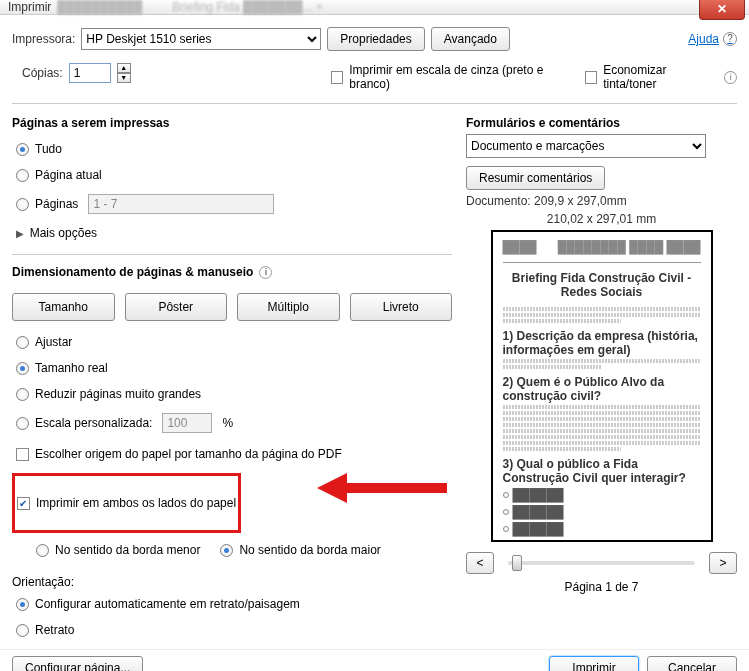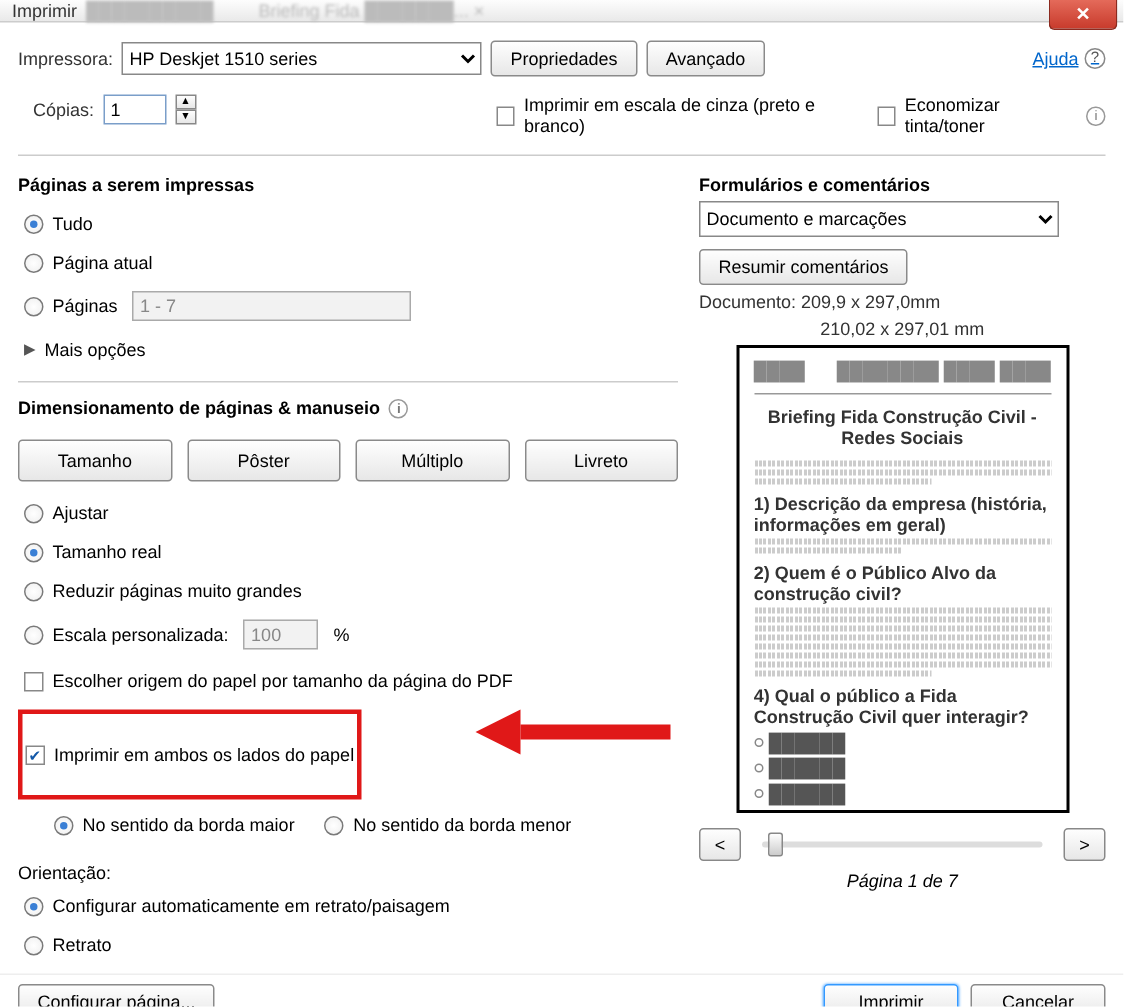--- a/index.html
+++ b/index.html
@@ -53,21 +53,21 @@
 .preview .pv-hr { border-top:1px solid #999; margin:4px 0 8px 0; }
 .preview .pv-title { text-align:center; font-weight:bold; color:#333; margin-bottom:8px; }
 .preview .pv-h { color:#333; font-weight:bold; margin:6px 0 2px 0; }
 .preview .pv-line { height:4px; background:repeating-linear-gradient(90deg,#999 0 2px, transparent 2px 3px); margin:2px 0; opacity:.5;}
 .preview .pv-opt { display:flex; align-items:center; gap:4px; margin:3px 0; }
 .preview .pv-radio { width:6px; height:6px; border:1px solid #888; border-radius:50%; }
 .navrow { display:flex; align-items:center; gap:8px; margin-top:10px; }
 .navrow .navbtn { width:28px; height:22px; border:1px solid #888; background:linear-gradient(#fefefe,#e7e7e7); border-radius:3px; text-align:center; line-height:20px; cursor:pointer;}
 .slider { flex:1; height:4px; background:#ddd; border-radius:2px; position:relative; margin:0 6px; }
 .slider .thumb { position:absolute; left:4px; top:-6px; width:10px; height:16px; background:linear-gradient(#fefefe,#ccc); border:1px solid #888; border-radius:2px; }
-.pagelabel { text-align:center; margin-top:6px;font-style:italic; }
+.pagelabel { text-align:center; margin-top:6px; }
 .footer { display:flex; align-items:center; padding: 6px 12px 10px 12px; gap:8px; border-top:1px solid #eee; }
 .footer .spacer { flex:1; }
 </style>
 </head>
 <body>
 
 <div class="window">
   <div class="titlebar">
     <span class="title">Imprimir</span>
     <span class="blurred">██████████</span>
@@ -178,26 +178,26 @@
             </label>
           </span>
           <div class="arrow">
             <div class="arrow-head"></div>
               <div class="arrow-line"></div>
           </div>
         </div>
 
         <div class="sub" style="margin-top:6px">
           <label class="radioline" style="margin:0">
+              <span class="radio"></span>
+              <span>No sentido da borda menor</span>
+            </label>
+          <label class="radioline" style="margin:0">
               <span class="radio on"></span>
               <span>No sentido da borda maior</span>
-            </label>
-          <label class="radioline" style="margin:0">
-              <span class="radio"></span>
-              <span>No sentido da borda menor</span>
             </label>
         </div>
 
         <div style="margin-top:14px">Orientação:</div>
         <label class="radioline">
             <span class="radio on"></span>
             <span>Configurar automaticamente em retrato/paisagem</span>
           </label>
         <label class="radioline">
             <span class="radio"></span>
@@ -227,21 +227,21 @@
             <div class="pv-line" style="width:50%"></div>
           <div class="pv-h">2) Quem é o Público Alvo da construção civil?</div>
           <div class="pv-line"></div>
             <div class="pv-line"></div>
             <div class="pv-line"></div>
           <div class="pv-line"></div>
             <div class="pv-line"></div>
             <div class="pv-line"></div>
           <div class="pv-line"></div>
             <div class="pv-line" style="width:60%"></div>
-          <div class="pv-h">4) Qual o público a Fida Construção Civil quer interagir?</div>
+          <div class="pv-h">3) Qual o público a Fida Construção Civil quer interagir?</div>
           <div class="pv-opt">
               <span class="pv-radio"></span>
               <span>██████</span>
             </div>
           <div class="pv-opt">
               <span class="pv-radio"></span>
               <span>██████</span>
             </div>
           <div class="pv-opt">
               <span class="pv-radio"></span>

